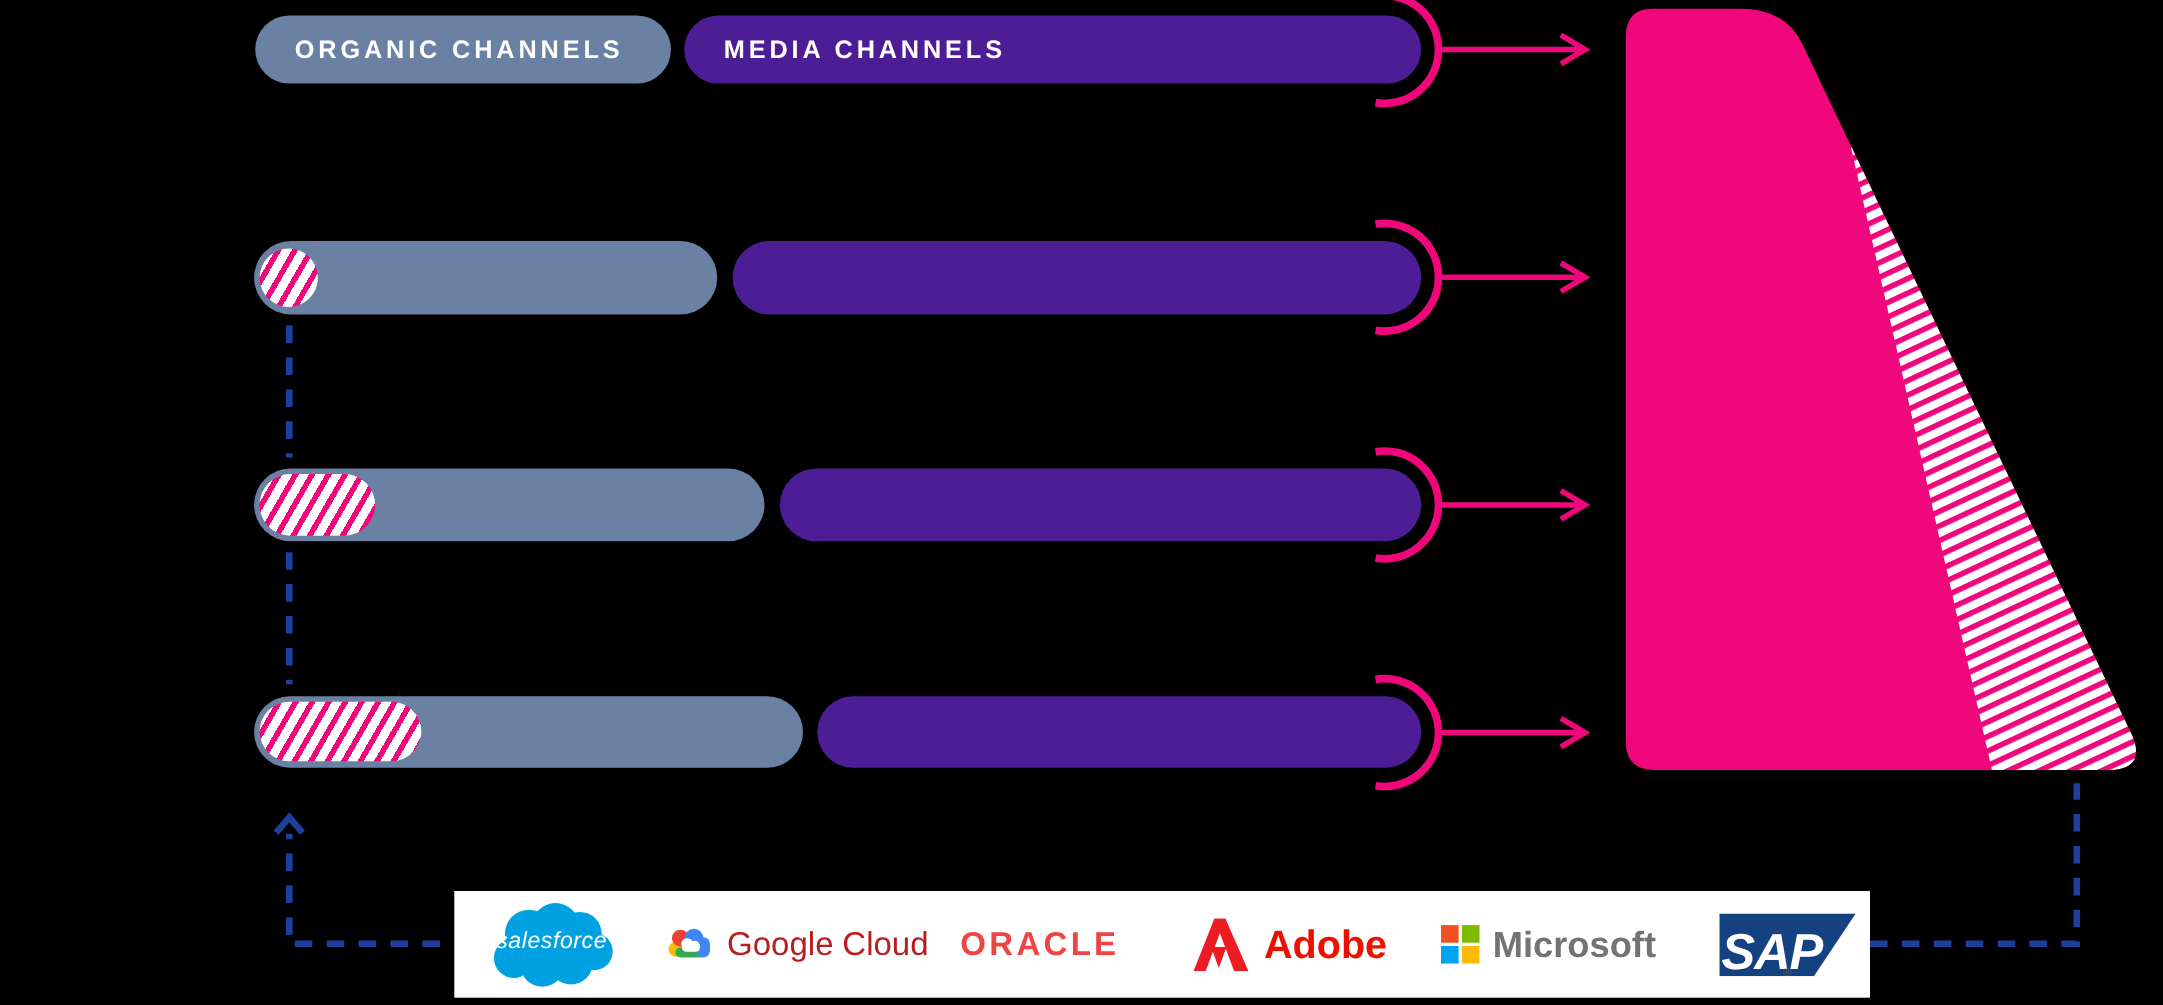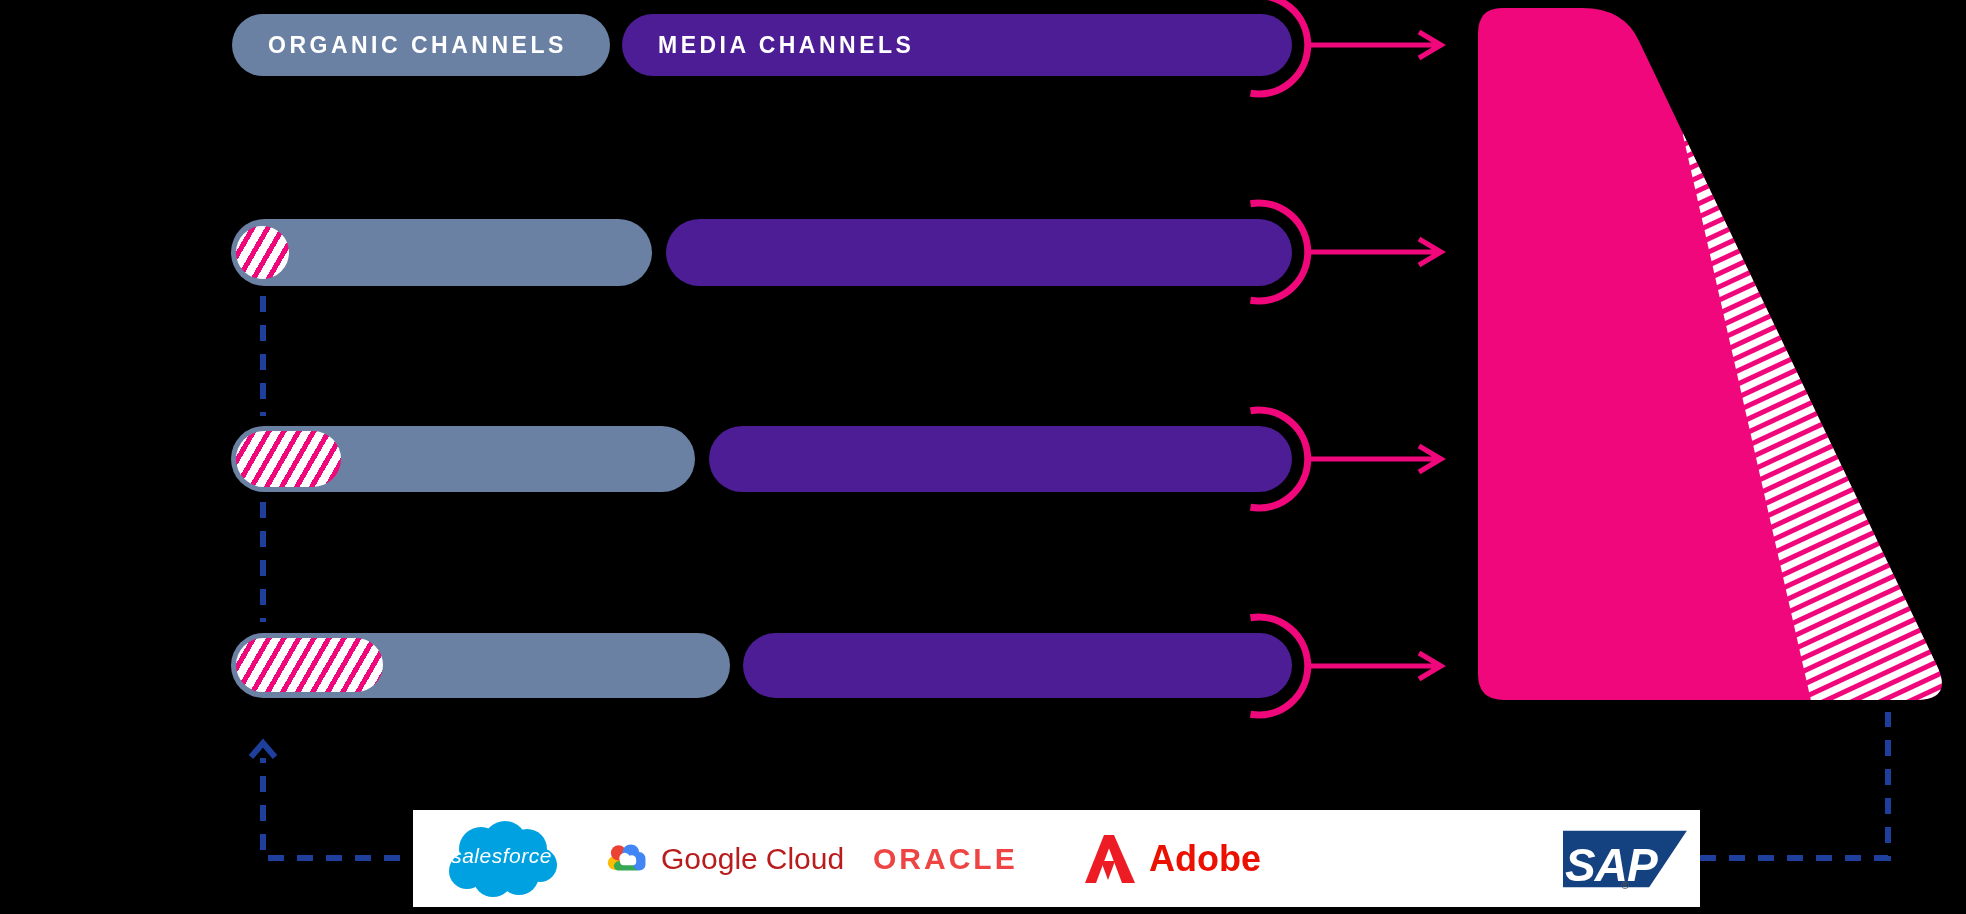--- a/index.html
+++ b/index.html
@@ -129,20 +129,29 @@
       <svg width="50" height="48" viewBox="0 0 50 48">
         <g fill="#ED1C24">
           <polygon points="19,0 29,0 11,48 0,48"></polygon>
           <polygon points="19,0 29,0 50,48 37,48"></polygon>
           <polygon points="16,26 30,26 23,45"></polygon>
         </g>
       </svg>
       <span class="adobe-text">Adobe</span>
     </div>
 
+    <div class="logo" style="left:897px;">
+      <span class="ms-squares">
+        <i style="background:#F25022"></i>
+          <i style="background:#7FBA00"></i>
+        <i style="background:#00A4EF"></i>
+          <i style="background:#FFB900"></i>
+      </span>
+      <span class="ms-text">Microsoft</span>
+    </div>
 
     <div class="logo" style="left:1150px;">
       <div class="sap-wrap">
         <svg width="124" height="57" viewBox="0 0 124 57">
           <polygon points="0,0 124,0 86,57 0,57" fill="#14417F"></polygon>
           <text x="2" y="50" fill="#ffffff" font-size="46" font-weight="bold" font-style="italic" font-family="Liberation Sans, sans-serif" letter-spacing="-1">SAP</text>
         </svg>
         <span class="sap-reg">®</span>
       </div>
     </div>

